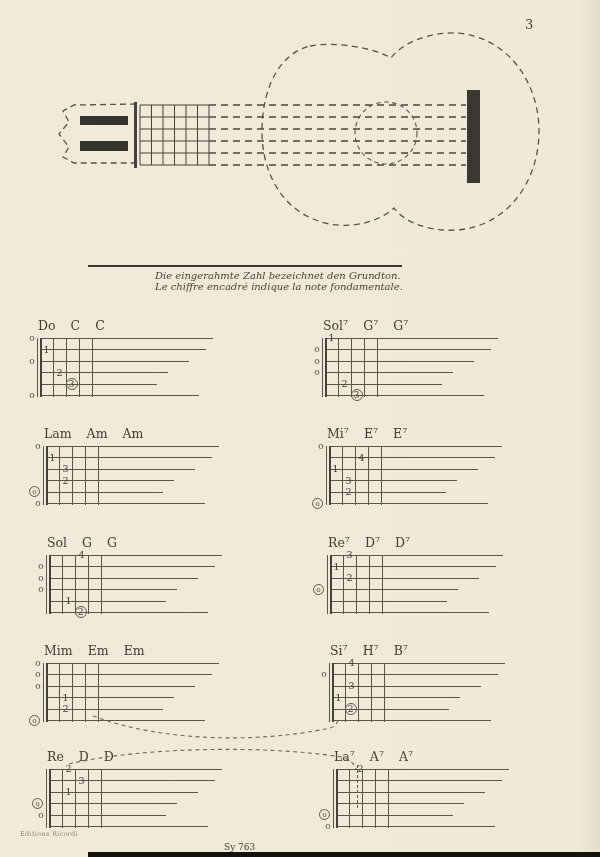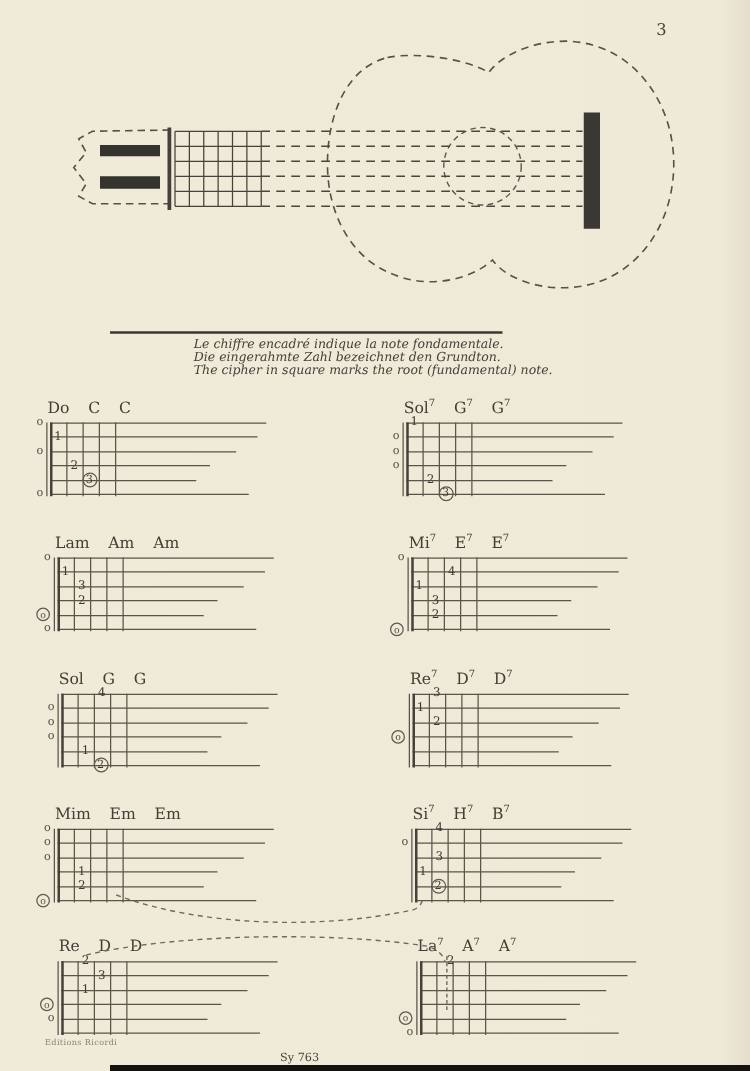--- a/index.html
+++ b/index.html
@@ -20,21 +20,21 @@
   .cstring{position:absolute; left:0; height:1.2px; background:#59554b;}
   .cfret{position:absolute; top:-0.5px; width:1.1px; height:59.2px; background:#59554b;}
   .cfret.nut{width:2px; background:#45423a;}
   .copen{position:absolute; left:-12px; width:8px; text-align:center; font-size:9px; line-height:9px; color:#55514a;}
   .croot-open{position:absolute; left:-17px; width:11px; height:11px; border:1px solid #5d594e; border-radius:50%;
     font-size:7.5px; line-height:9.5px; text-align:center; color:#55514a; box-sizing:border-box;}
   .cfinger{position:absolute; width:10px; text-align:center; font-size:9.5px; line-height:10px; color:#3d3a31;}
   .cfinger.root{width:12px; height:12px; border:1px solid #5d594e; border-radius:50%; font-size:9px; line-height:11px; box-sizing:border-box;}
   .cbarre{position:absolute; width:0; border-left:1.3px dashed #5d594e;}
   .connections{position:absolute; left:0; top:0; pointer-events:none;}
-  .footer-pub{position:absolute; left:36px; top:830px; font-size:6.5px; color:#8a857a; letter-spacing:.3px;}
+  .footer-pub{position:absolute; left:20px; top:830px; font-size:6.5px; color:#8a857a; letter-spacing:.3px;}
   .footer-plate{position:absolute; left:224px; top:842px; font-size:9px; color:#46433b;}
   .scan-bar{position:absolute; left:88px; right:0; bottom:0; height:5px; background:#14120f;}
 </style>
 </head>
 <body>
 
 <div class="page">
 
   <div class="page-number">3</div>
 
@@ -65,23 +65,22 @@
       <line x1="209" y1="141" x2="466" y2="141"></line>
       <line x1="209" y1="153" x2="466" y2="153"></line>
       <line x1="209" y1="165" x2="466" y2="165"></line>
     </g>
 
     <rect x="467" y="90" width="13" height="93" fill="#3a3832"></rect>
   </svg>
 
   <div class="legend-rule"></div>
   <div class="legend">
+    <div>Die eingerahmte Zahl bezeichnet den Grundton.</div>
     <div>Le chiffre encadré  indique la note fondamentale.</div>
-    <div>Die eingerahmte Zahl bezeichnet den Grundton.</div>
-    <div>The cipher in square marks the root (fundamental) note.</div>
   </div>
 
   <div class="chords-host">
       <div class="chord" style="left: 40px; top: 338px;">
         <div class="clabels">
           <span class="clabel">Do</span>
           <span class="clabel">C</span>
           <span class="clabel">C</span>
         </div>
         <div class="cstring" style="top: -0.5px; width: 173px;"></div>

